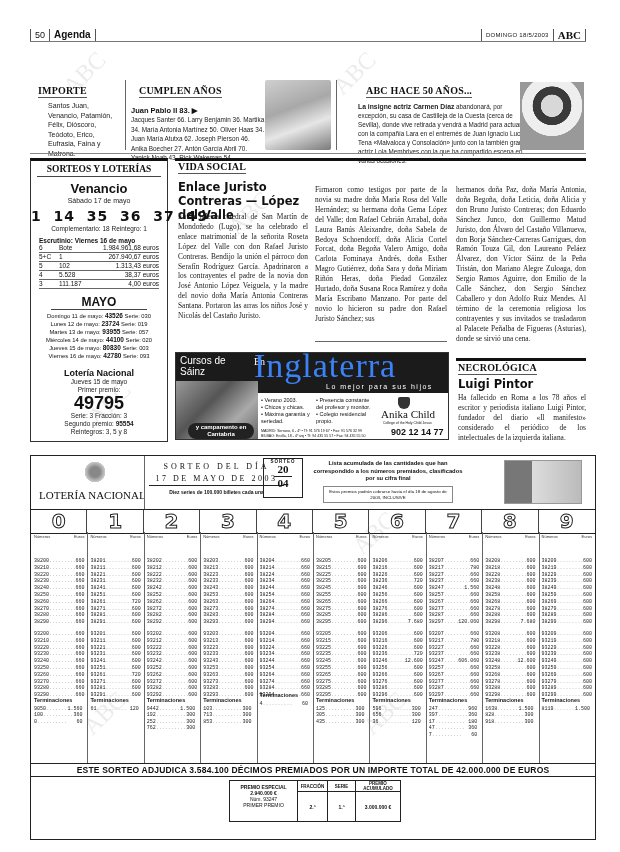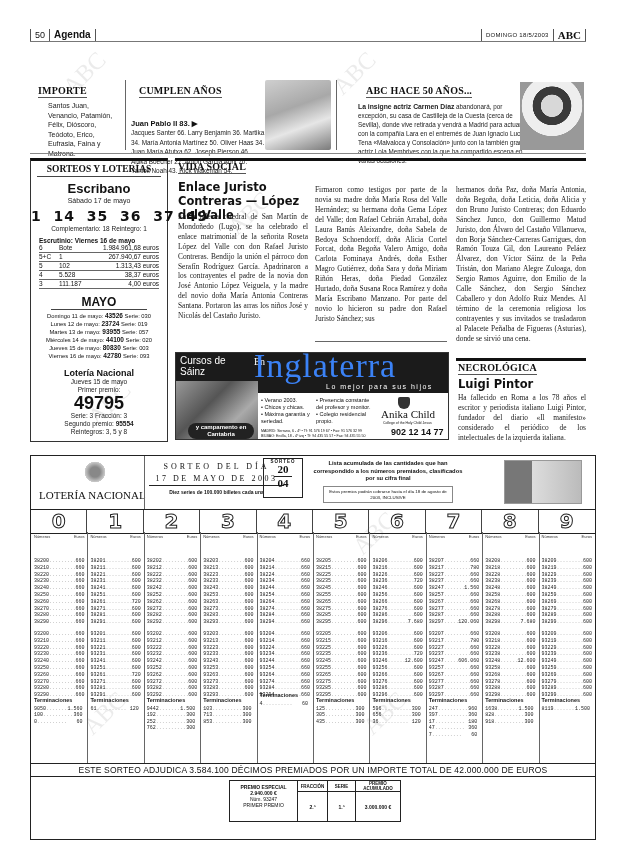--- a/index.html
+++ b/index.html
@@ -39,21 +39,21 @@
 .lot{left:30px;top:455px;width:566px;height:385px;border:1px solid #222}
 .lot .cell{position:absolute}
 .digit-row{display:flex}
 .digit{font-family:"DejaVu Sans",sans-serif;font-weight:bold;font-size:20px;text-align:center;border-right:1px solid #444;height:23px;line-height:23px;-webkit-text-stroke:1px #222;color:#fff}
 .colhdr{display:flex;justify-content:space-between;font-size:4px;padding:0 3px;color:#333}
 .lotcol{position:absolute;font-family:"Liberation Mono",monospace;font-size:5px;line-height:6.8px;color:#222}
 .lotcol .r{display:flex;justify-content:space-between;white-space:nowrap}
 .term{position:absolute;font-size:5.2px;line-height:6.6px;color:#222}
 .term .th{font-weight:bold;font-size:5.5px;margin-bottom:2px}
 .term .r{display:flex;justify-content:space-between;font-family:"Liberation Mono",monospace;font-size:5px}
-.banner{position:absolute;left:0;top:307px;width:564px;height:14px;border-top:1px solid #222;border-bottom:1px solid #222;text-align:center;font-weight:normal;font-size:8.5px;line-height:13px;letter-spacing:.2px}
+.banner{position:absolute;left:0;top:307px;width:564px;height:14px;border-top:1px solid #222;border-bottom:1px solid #222;text-align:center;font-weight:bold;font-size:8.5px;line-height:13px;letter-spacing:.2px}
 .prize{position:absolute;left:198px;top:324px;width:172px;height:42px;border:1px solid #222;display:flex;font-size:4.5px;text-align:center}
 .prize>div{border-right:1px solid #222;display:flex;flex-direction:column}
 .prize .h{height:11px;border-bottom:1px solid #222;display:flex;align-items:center;justify-content:center;font-weight:bold}
 .prize .v{flex:1;display:flex;align-items:center;justify-content:center;font-weight:bold;font-size:5px}
 .wm{position:absolute;font-family:"Liberation Serif",serif;font-size:24px;color:rgba(0,0,0,.08);transform:rotate(-45deg)}
 </style>
 </head>
 <body>
 
 <div class="wm" style="left:60px;top:60px">ABC</div>
@@ -73,37 +73,37 @@
 </div>
 
 <div class="abs" style="left:38px;top:80px;width:82px">
   <div class="sechead">IMPORTE</div>
   <div class="small" style="margin-top:3px;padding-left:10px;width:75px">Santos Juan, Venancio, Patamión, Félix, Dióscoro, Teódoto, Erico, Eufrasia, Faina y Matrona.</div>
 </div>
 <div class="abs vline" style="left:125px;top:80px;height:70px"></div>
 
 <div class="abs" style="left:131px;top:80px;width:135px">
   <div class="sechead" style="margin-left:8px">CUMPLEN AÑOS</div>
-  <div style="font-weight:bold;font-size:7.5px;margin-top:21px">Juan Pablo II 83. ▶</div>
+  <div style="font-weight:bold;font-size:7.5px;margin-top:8px">Juan Pablo II 83. ▶</div>
   <div class="small" style="font-size:6.4px;line-height:9.5px">Jacques Santer 66. Larry Benjamin 36. Martika 34. María Antonia Martínez 50. Oliver Haas 34. Juan María Atutxa 62. Joseph Pierson 46. Anika Boecher 27. Antón García Abril 70. Yanick Noah 43. Rick Wakeman 54.</div>
 </div>
 <div class="abs" style="left:265px;top:80px;width:66px;height:70px;background:linear-gradient(160deg,#cfcfcf,#a8a8a8 40%,#e6e6e6 65%,#7a7a7a);border-radius:2px"></div>
 <div class="abs vline" style="left:336px;top:80px;height:70px"></div>
 
 <div class="abs" style="left:358px;top:80px;width:175px">
   <div class="sechead" style="margin-left:8px">ABC HACE 50 AÑOS...</div>
   <div class="small" style="font-size:6.3px;line-height:9px;margin-top:4px"><b style="font-size:6.8px">La insigne actriz Carmen Díaz</b><span> abandonará, por excepción, su casa de Castilleja de la Cuesta (cerca de Sevilla), donde vive retirada y vendrá a Madrid para actuar con la compañía Lara en el entremés de Juan Ignacio Luca de Tena «Malvaloca y Consolación» junto con la también gran actriz Lola Membrives con la que ha compartido escena en varias ocasiones.</span></div>
 </div>
 <div class="abs" style="left:520px;top:82px;width:64px;height:68px;background:radial-gradient(circle at 50% 35%,#d8d8d8 0 20%,#3a3a3a 21% 35%,#eee 36% 55%,#999 56%)"></div>
 
 <div class="abs top-sep"></div>
 
 <div class="abs box-lot">
   <div class="title">SORTEOS Y LOTERÍAS</div>
-  <div class="center prim">Escribano</div>
+  <div class="center prim">Venancio</div>
   <div class="center small">Sábado 17 de mayo</div>
   <div class="center nums" style="white-space:pre">1  14  35  36  37  49</div>
   <div class="center small" style="font-size:6.5px">Complementario: 18   Reintegro: 1</div>
   <div class="esc">
     <div style="font-weight:bold;font-size:6.5px">Escrutinio: Viernes 16 de mayo</div>
     <div class="row">
         <span>6</span>
         <span>Bote</span>
         <span>1.984.961,68 euros</span>
       </div>

